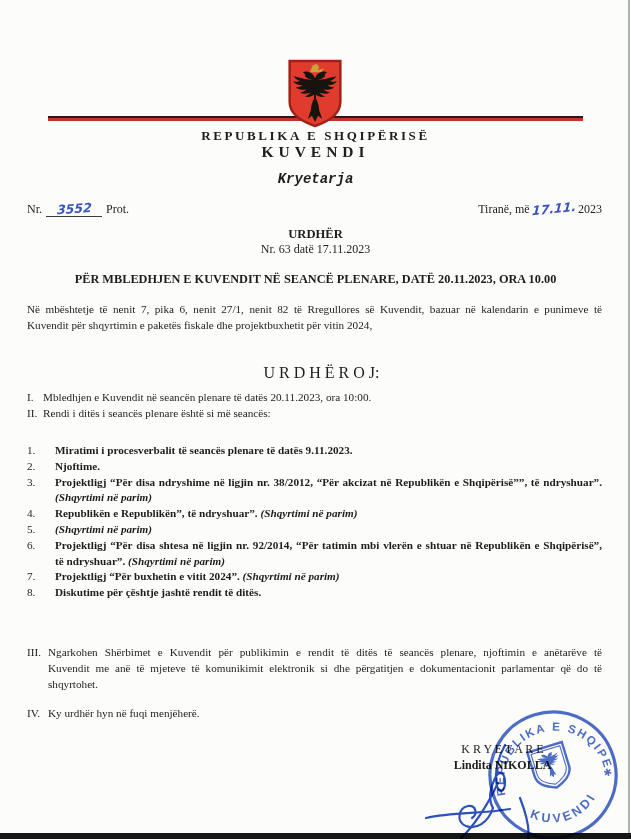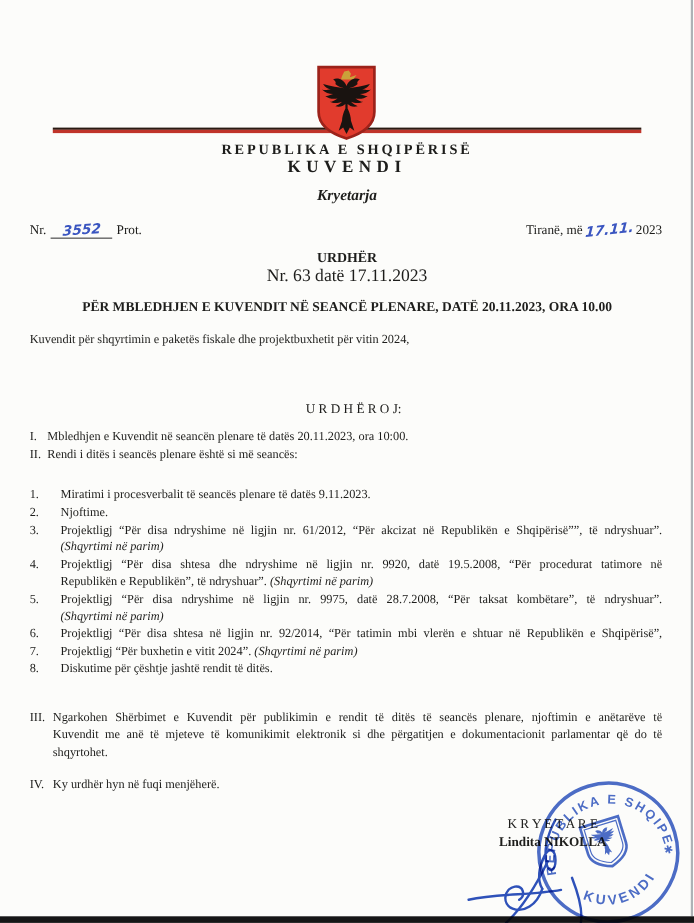--- a/index.html
+++ b/index.html
@@ -10,45 +10,45 @@
   
   .edge-bottom{position:absolute;left:0;right:0;bottom:0;height:6px;background:#161616;}
   .edge-right{position:absolute;top:0;bottom:6px;right:1px;width:2px;background:#adb2b6;}
   
   .rule{position:absolute;top:116px;left:48px;width:535px;z-index:1;}
   .rule-top{height:2.4px;background:#2a1a12;}
   .rule-red{height:2.6px;background:#c0342a;}
   .emblem{position:absolute;left:287px;top:59px;z-index:2;}
   .republic{top:128px;font-weight:bold;font-size:13px;letter-spacing:2.6px;}
   .kuvendi{top:143px;font-weight:bold;font-size:15.5px;letter-spacing:5px;}
-  .kryetarja{top:171px;font-weight:bold;font-style:italic;font-size:14px;}
+  .kryetarja{top:171px;font-weight:bold;font-style:italic;font-size:14px;font-family:Liberation Mono, monospace;}
   
   .meta{top:202px;left:27px;right:29px;display:flex;justify-content:space-between;font-size:12px;}
   .blank{display:inline-block;min-width:56px;border-bottom:1px solid #3c3c3c;text-align:center;margin:0 4px;height:14px;}
   .hand{color:#3a55c0;font-family:"DejaVu Sans",sans-serif;font-style:italic;font-weight:bold;
         display:inline-block;transform:rotate(-4deg) skewX(-6deg);font-size:12.5px;line-height:12px;}
   .hand-date{margin:0 2px;transform:rotate(-6deg) skewX(-10deg);}
   
   .h-urdher{top:227px;font-weight:bold;font-size:12.6px;}
-  .h-nr{top:242px;font-size:16px;}
+  .h-nr{top:242px;font-size:12px;}
   .h-title{top:272px;font-weight:bold;font-size:12.3px;}
-  .h-decree{top:364px;font-size:12px;margin-left:12px;}
+  .h-decree{top:364px;font-size:16px;margin-left:12px;}
   
   .body-text{font-size:11.2px;line-height:15.8px;}
   .preamble{top:302px;left:27px;right:29px;text-align:justify;}
   .jfull{text-align:justify;text-align-last:justify;}
   .sec12{top:390px;left:27px;right:29px;}
   .rsec{display:flex;align-items:flex-start;}
   .rnum{flex:0 0 16px;}
   .rnum3{flex:0 0 21px;}
   .rtext{flex:1;}
   .agenda{top:443px;left:27px;right:29px;}
   .aitem{display:flex;align-items:flex-start;}
   .anum{flex:0 0 28px;}
-  .atext{flex:1;}
+  .atext{flex:1;font-weight:bold;}
   .note{font-style:italic;margin-top:16px;}
   .sec3{top:645px;left:27px;right:29px;}
   .sec4{top:706px;left:27px;right:29px;}
   
   .sigblock{top:742px;left:420px;width:165px;text-align:center;font-size:12px;z-index:3;}
   .signame{font-weight:bold;margin-top:1px;}
   .stamp{position:absolute;left:478px;top:700px;z-index:4;mix-blend-mode:multiply;opacity:.93;}
   .autograph{position:absolute;left:398px;top:738px;z-index:5;mix-blend-mode:multiply;}
 </style>
 </head>
@@ -88,20 +88,21 @@
     <div>
       <span>Tiranë, më</span><span class="hand hand-date">17.11.</span><span>2023</span>
     </div>
   </div>
 
   <div class="abs ctr h-urdher">URDHËR</div>
   <div class="abs ctr h-nr">Nr. 63 datë 17.11.2023</div>
   <div class="abs ctr h-title">PËR MBLEDHJEN E KUVENDIT NË SEANCË PLENARE, DATË 20.11.2023, ORA 10.00</div>
 
   <div class="abs preamble body-text">
+    <div class="jfull">Në mbështetje të nenit 7, pika 6, nenit 27/1, nenit 82 të Rregullores së Kuvendit, bazuar në kalendarin e punimeve të</div>
     <div>Kuvendit për shqyrtimin e paketës fiskale dhe projektbuxhetit për vitin 2024,</div>
   </div>
 
   <div class="abs ctr h-decree">U R D H Ë R O J:</div>
 
   <div class="abs sec12 body-text">
     <div class="rsec">
       <span class="rnum">I.</span>
       <div class="rtext">Mbledhjen e Kuvendit në seancën plenare të datës 20.11.2023, ora 10:00.</div>
     </div>
@@ -123,45 +124,44 @@
     <div class="aitem">
       <span class="anum">2.</span>
       <div class="atext">
           <div><span>Njoftime.</span><i class="note"></i></div>
         </div>
     </div>
 
     <div class="aitem">
       <span class="anum">3.</span>
       <div class="atext">
-        <div class="jfull"><span>Projektligj “Për disa ndryshime në ligjin nr. 61/2012, “Për akcizat në Republikën e Shqipërisë””, të ndryshuar”.</span><i class="note"></i></div>
+        <div class="jfull"><span>Projektligj “Për disa ndryshime në ligjin nr. 38/2012, “Për akcizat në Republikën e Shqipërisë””, të ndryshuar”.</span><i class="note"></i></div>
         <div><span></span><i class="note">(Shqyrtimi në parim)</i></div>
       </div>
     </div>
 
     <div class="aitem">
       <span class="anum">4.</span>
       <div class="atext">
-        <div class="jfull"><span>Projektligj “Për disa shtesa dhe ndryshime në ligjin nr. 9920, datë 19.5.2008, “Për procedurat tatimore në</span><i class="note"></i></div>
         <div><span>Republikën e Republikën”, të ndryshuar”. </span><i class="note">(Shqyrtimi në parim)</i></div>
       </div>
     </div>
 
     <div class="aitem">
       <span class="anum">5.</span>
       <div class="atext">
-        <div class="jfull"><span>Projektligj “Për disa ndryshime në ligjin nr. 9975, datë 28.7.2008, “Për taksat kombëtare”, të ndryshuar”.</span><i class="note"></i></div>
         <div><span></span><i class="note">(Shqyrtimi në parim)</i></div>
       </div>
     </div>
 
     <div class="aitem">
       <span class="anum">6.</span>
       <div class="atext">
         <div class="jfull"><span>Projektligj “Për disa shtesa në ligjin nr. 92/2014, “Për tatimin mbi vlerën e shtuar në Republikën e Shqipërisë”,</span><i class="note"></i></div>
+        <div><span>të ndryshuar”. </span><i class="note">(Shqyrtimi në parim)</i></div>
       </div>
     </div>
 
     <div class="aitem">
       <span class="anum">7.</span>
       <div class="atext">
           <div><span>Projektligj “Për buxhetin e vitit 2024”. </span><i class="note">(Shqyrtimi në parim)</i></div>
         </div>
     </div>
 

